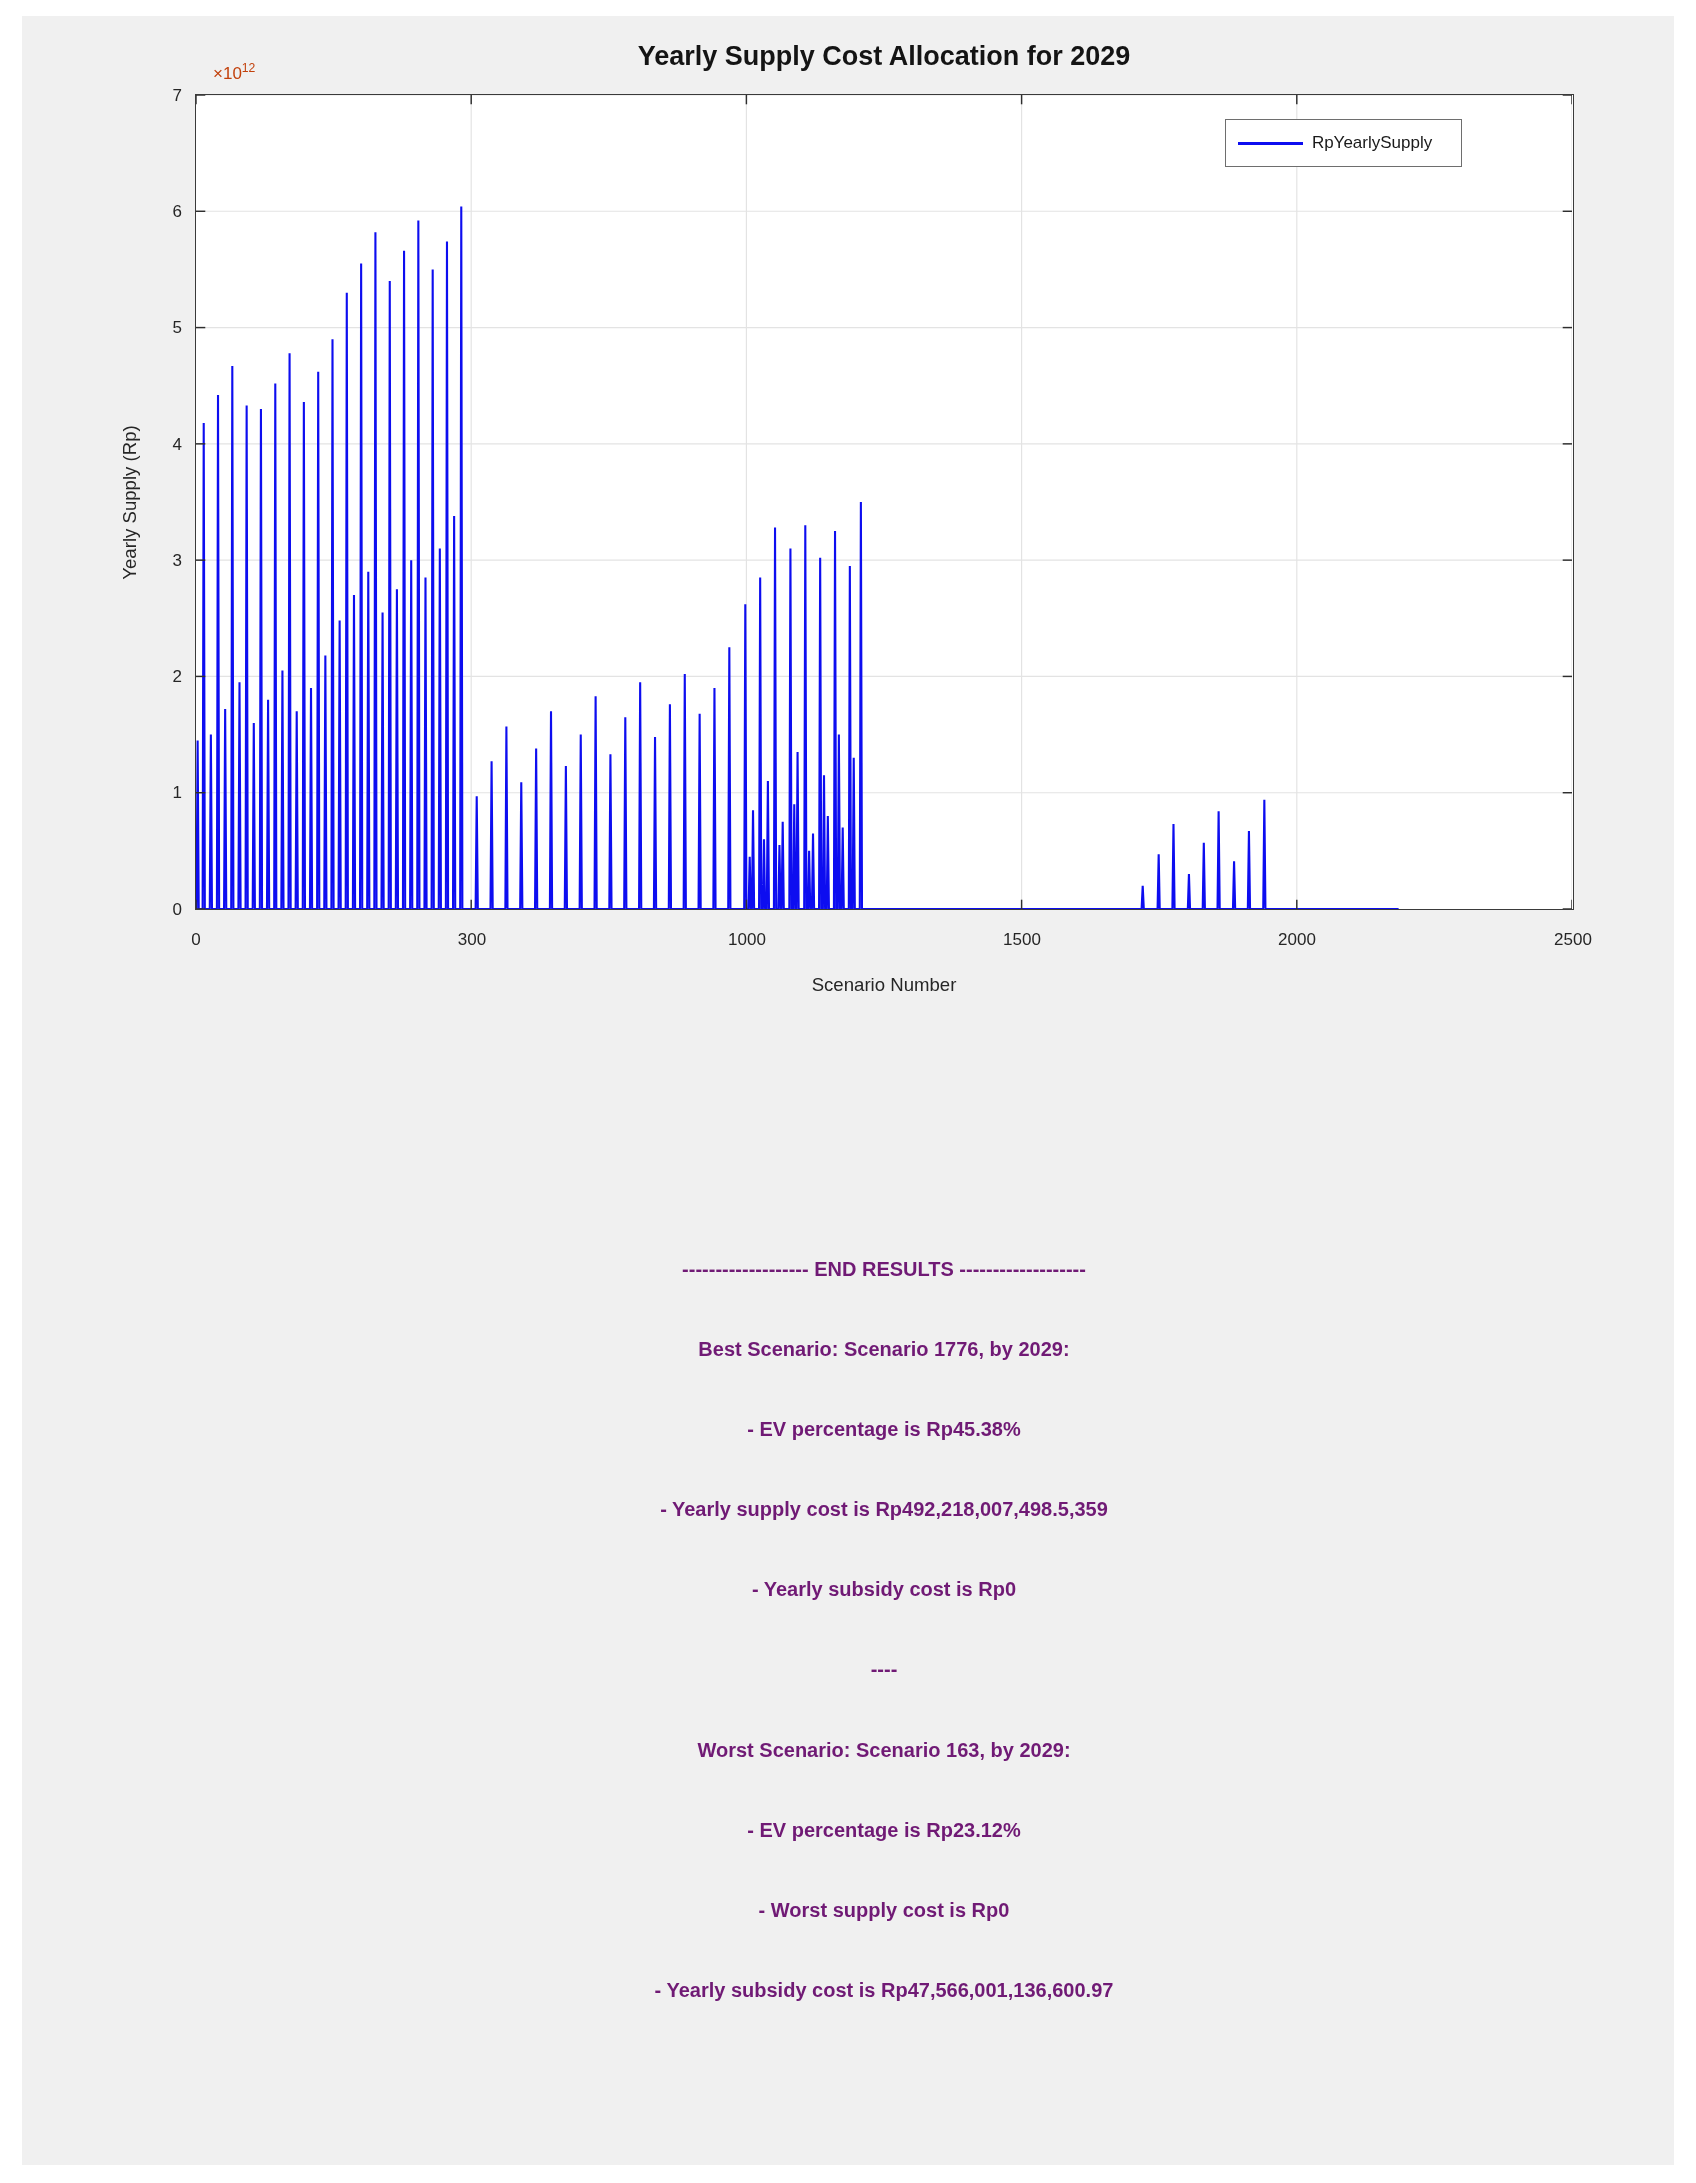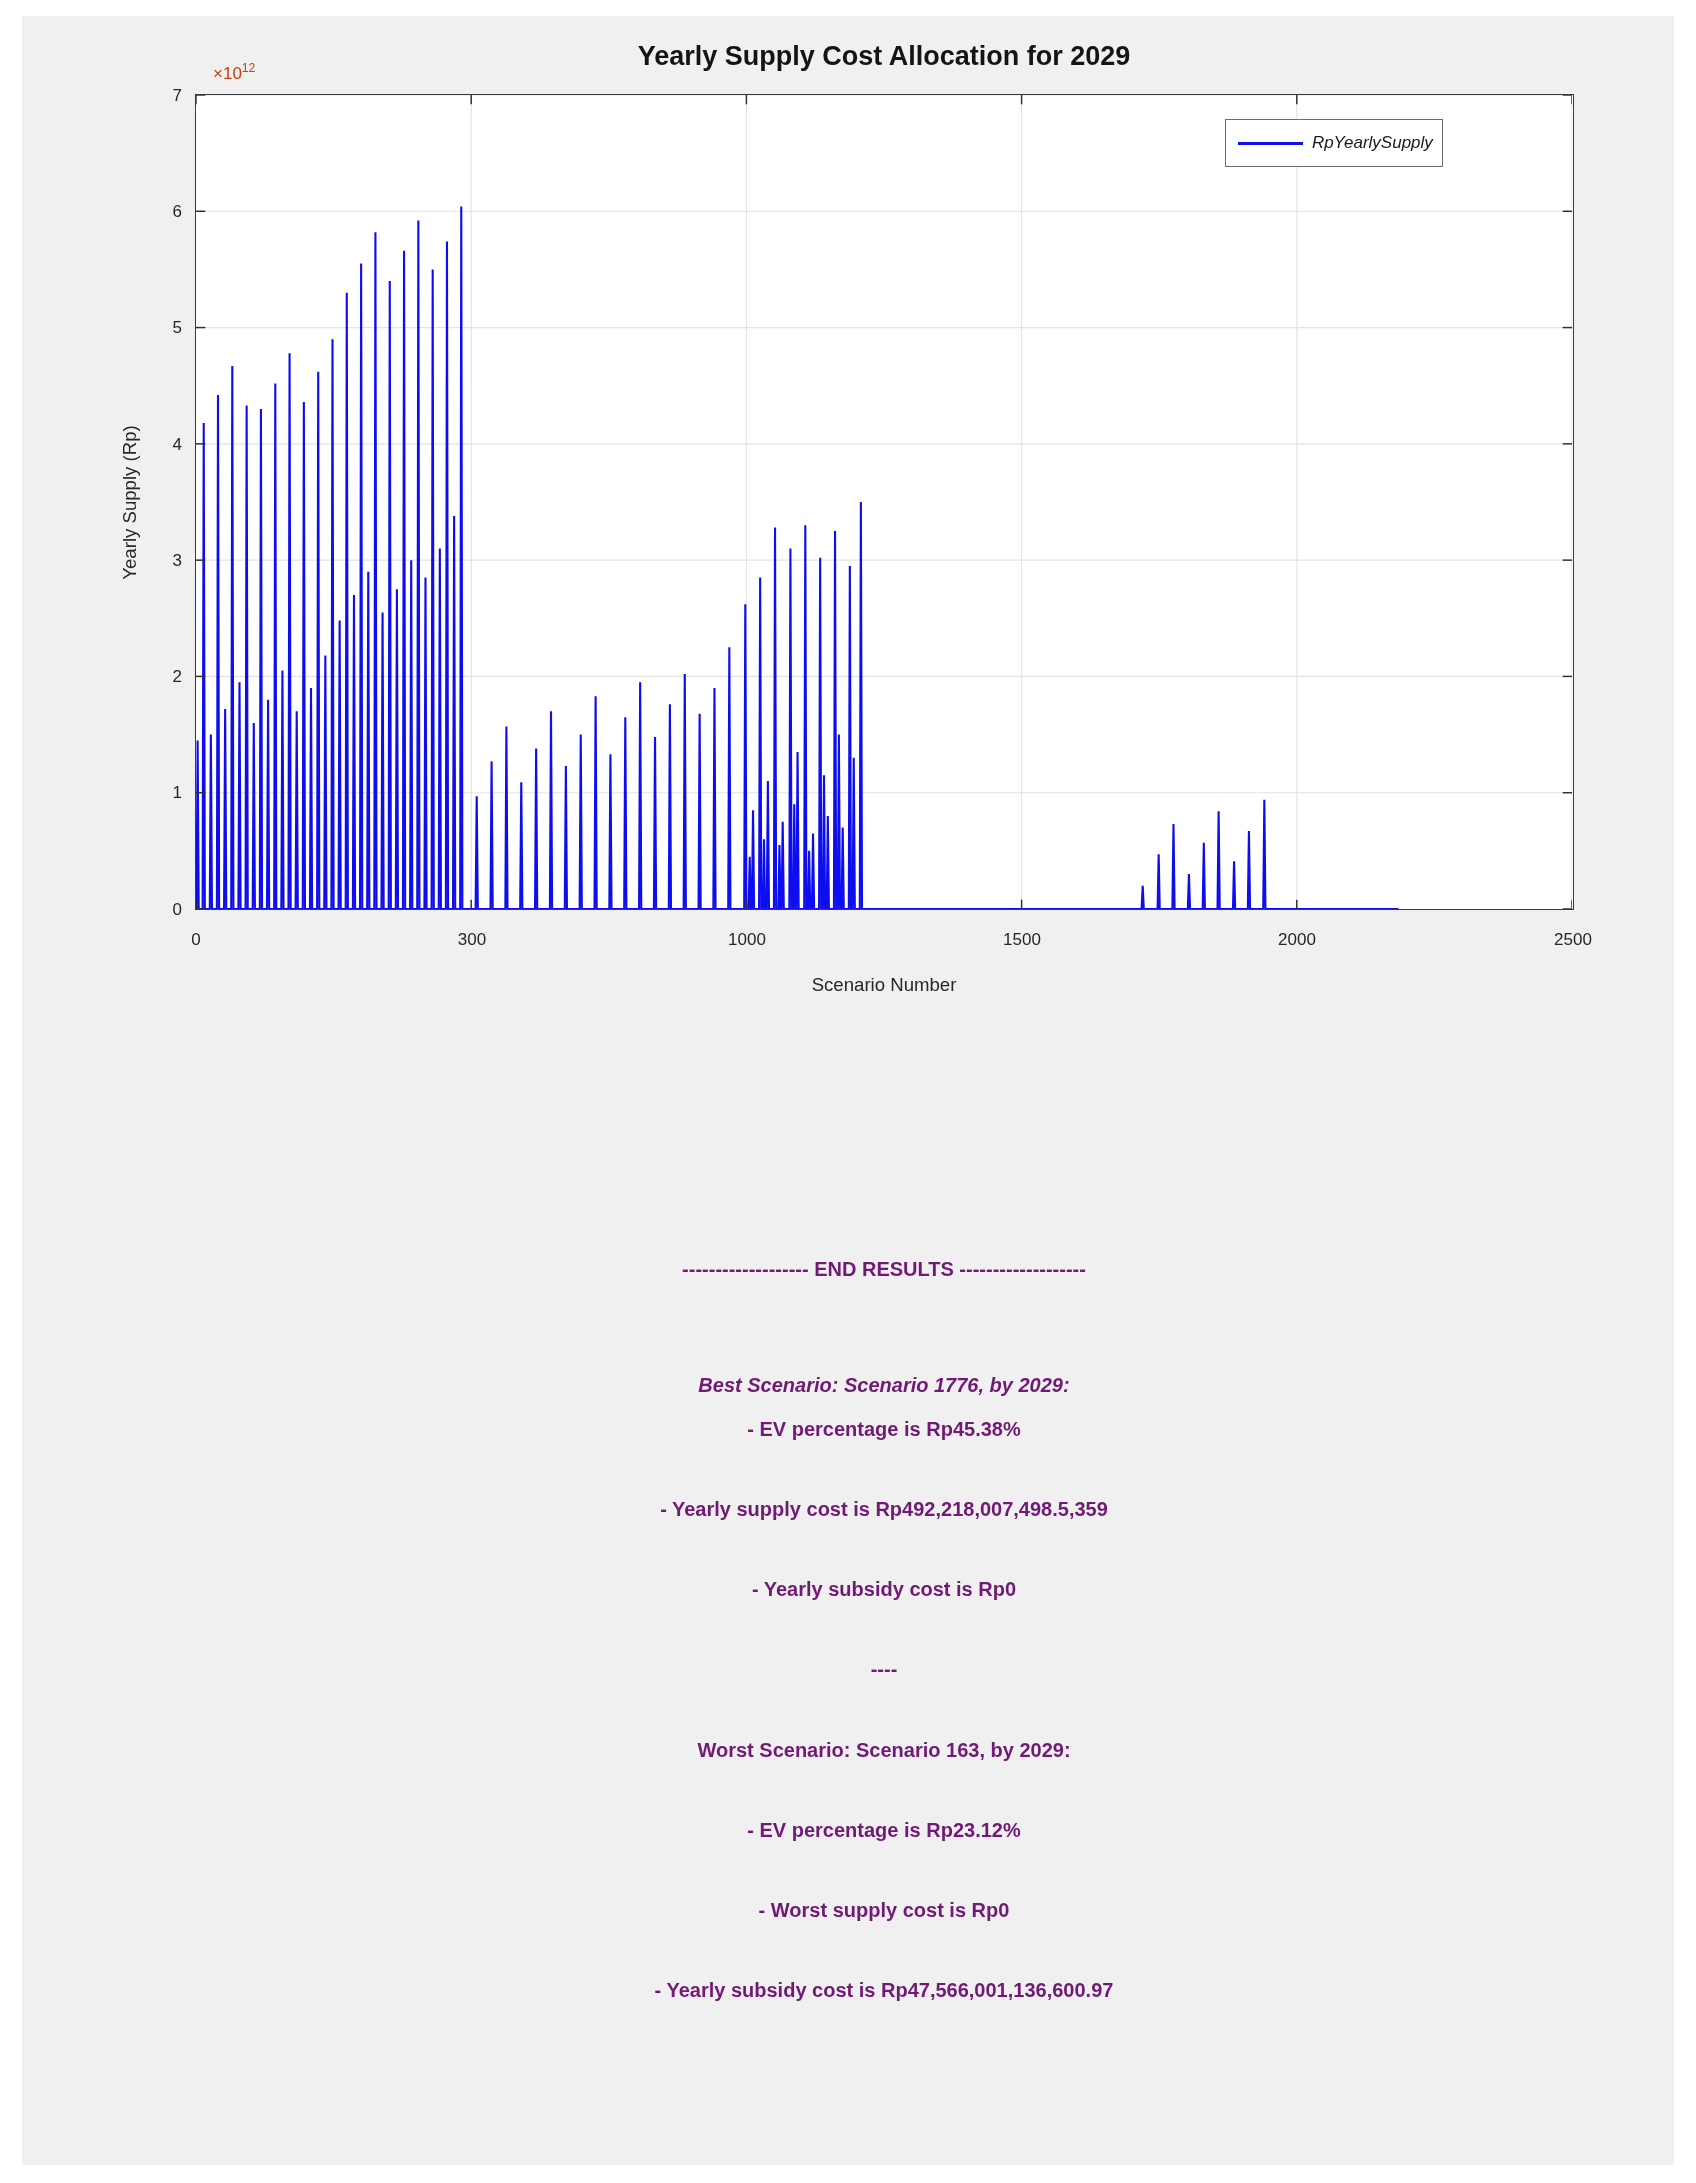--- a/index.html
+++ b/index.html
@@ -35,23 +35,23 @@
   }
   .xtick-label {
     position:absolute; width:116px; text-align:center; top:914px;
     font-size:17px; color:#262626; line-height:20px; margin-left:-58px;
   }
   .ytick-label {
     position:absolute; left:79px; width:81px; text-align:right;
     font-size:17px; color:#262626; line-height:20px;
   }
   .legend {
-    position:absolute; left:1203px; top:103px; width:218px; height:48px;
+    position:absolute; left:1203px; top:103px; width:237px; height:48px;
     background:#ffffff; border:1.2px solid #6e6e6e; box-sizing:border-box;
-    display:flex; align-items:center;font-style:italic;
+    display:flex; align-items:center;
   }
   .legend-swatch { width:65px; height:2.9px; margin-left:11.6px; flex:0 0 auto; }
   .legend-text { font-size:17px; color:#1a1a1a; margin-left:9.3px; white-space:nowrap; }
   .result-line {
     position:absolute; left:174px; width:1376px; text-align:center;
     font-size:20px; font-weight:bold; color:#701a75; line-height:23px;
     white-space:pre;
   }
 </style>
 </head>
@@ -129,21 +129,21 @@
       <div class="ytick-label" style="top: 767px;">1</div>
       <div class="ytick-label" style="top: 651px;">2</div>
       <div class="ytick-label" style="top: 535px;">3</div>
       <div class="ytick-label" style="top: 419px;">4</div>
       <div class="ytick-label" style="top: 302px;">5</div>
       <div class="ytick-label" style="top: 186px;">6</div>
       <div class="ytick-label" style="top: 70px;">7</div>
     </div>
   <div id="results-layer">
       <div class="result-line" style="top: 1242px;">------------------- END RESULTS -------------------</div>
-      <div class="result-line" style="top: 1358px; font-style: italic;">Best Scenario: Scenario 1776, by 2029:</div>
+      <div class="result-line" style="top: 1322px;">Best Scenario: Scenario 1776, by 2029:</div>
       <div class="result-line" style="top: 1402px;">- EV percentage is Rp45.38%</div>
       <div class="result-line" style="top: 1482px;">- Yearly supply cost is Rp492,218,007,498.5,359</div>
       <div class="result-line" style="top: 1562px;">- Yearly subsidy cost is Rp0</div>
       <div class="result-line" style="top: 1642px;">----</div>
       <div class="result-line" style="top: 1723px;">Worst Scenario: Scenario 163, by 2029:</div>
       <div class="result-line" style="top: 1803px;">- EV percentage is Rp23.12%</div>
       <div class="result-line" style="top: 1883px;">- Worst supply cost is Rp0</div>
       <div class="result-line" style="top: 1963px;">- Yearly subsidy cost is Rp47,566,001,136,600.97</div>
     </div>
 

